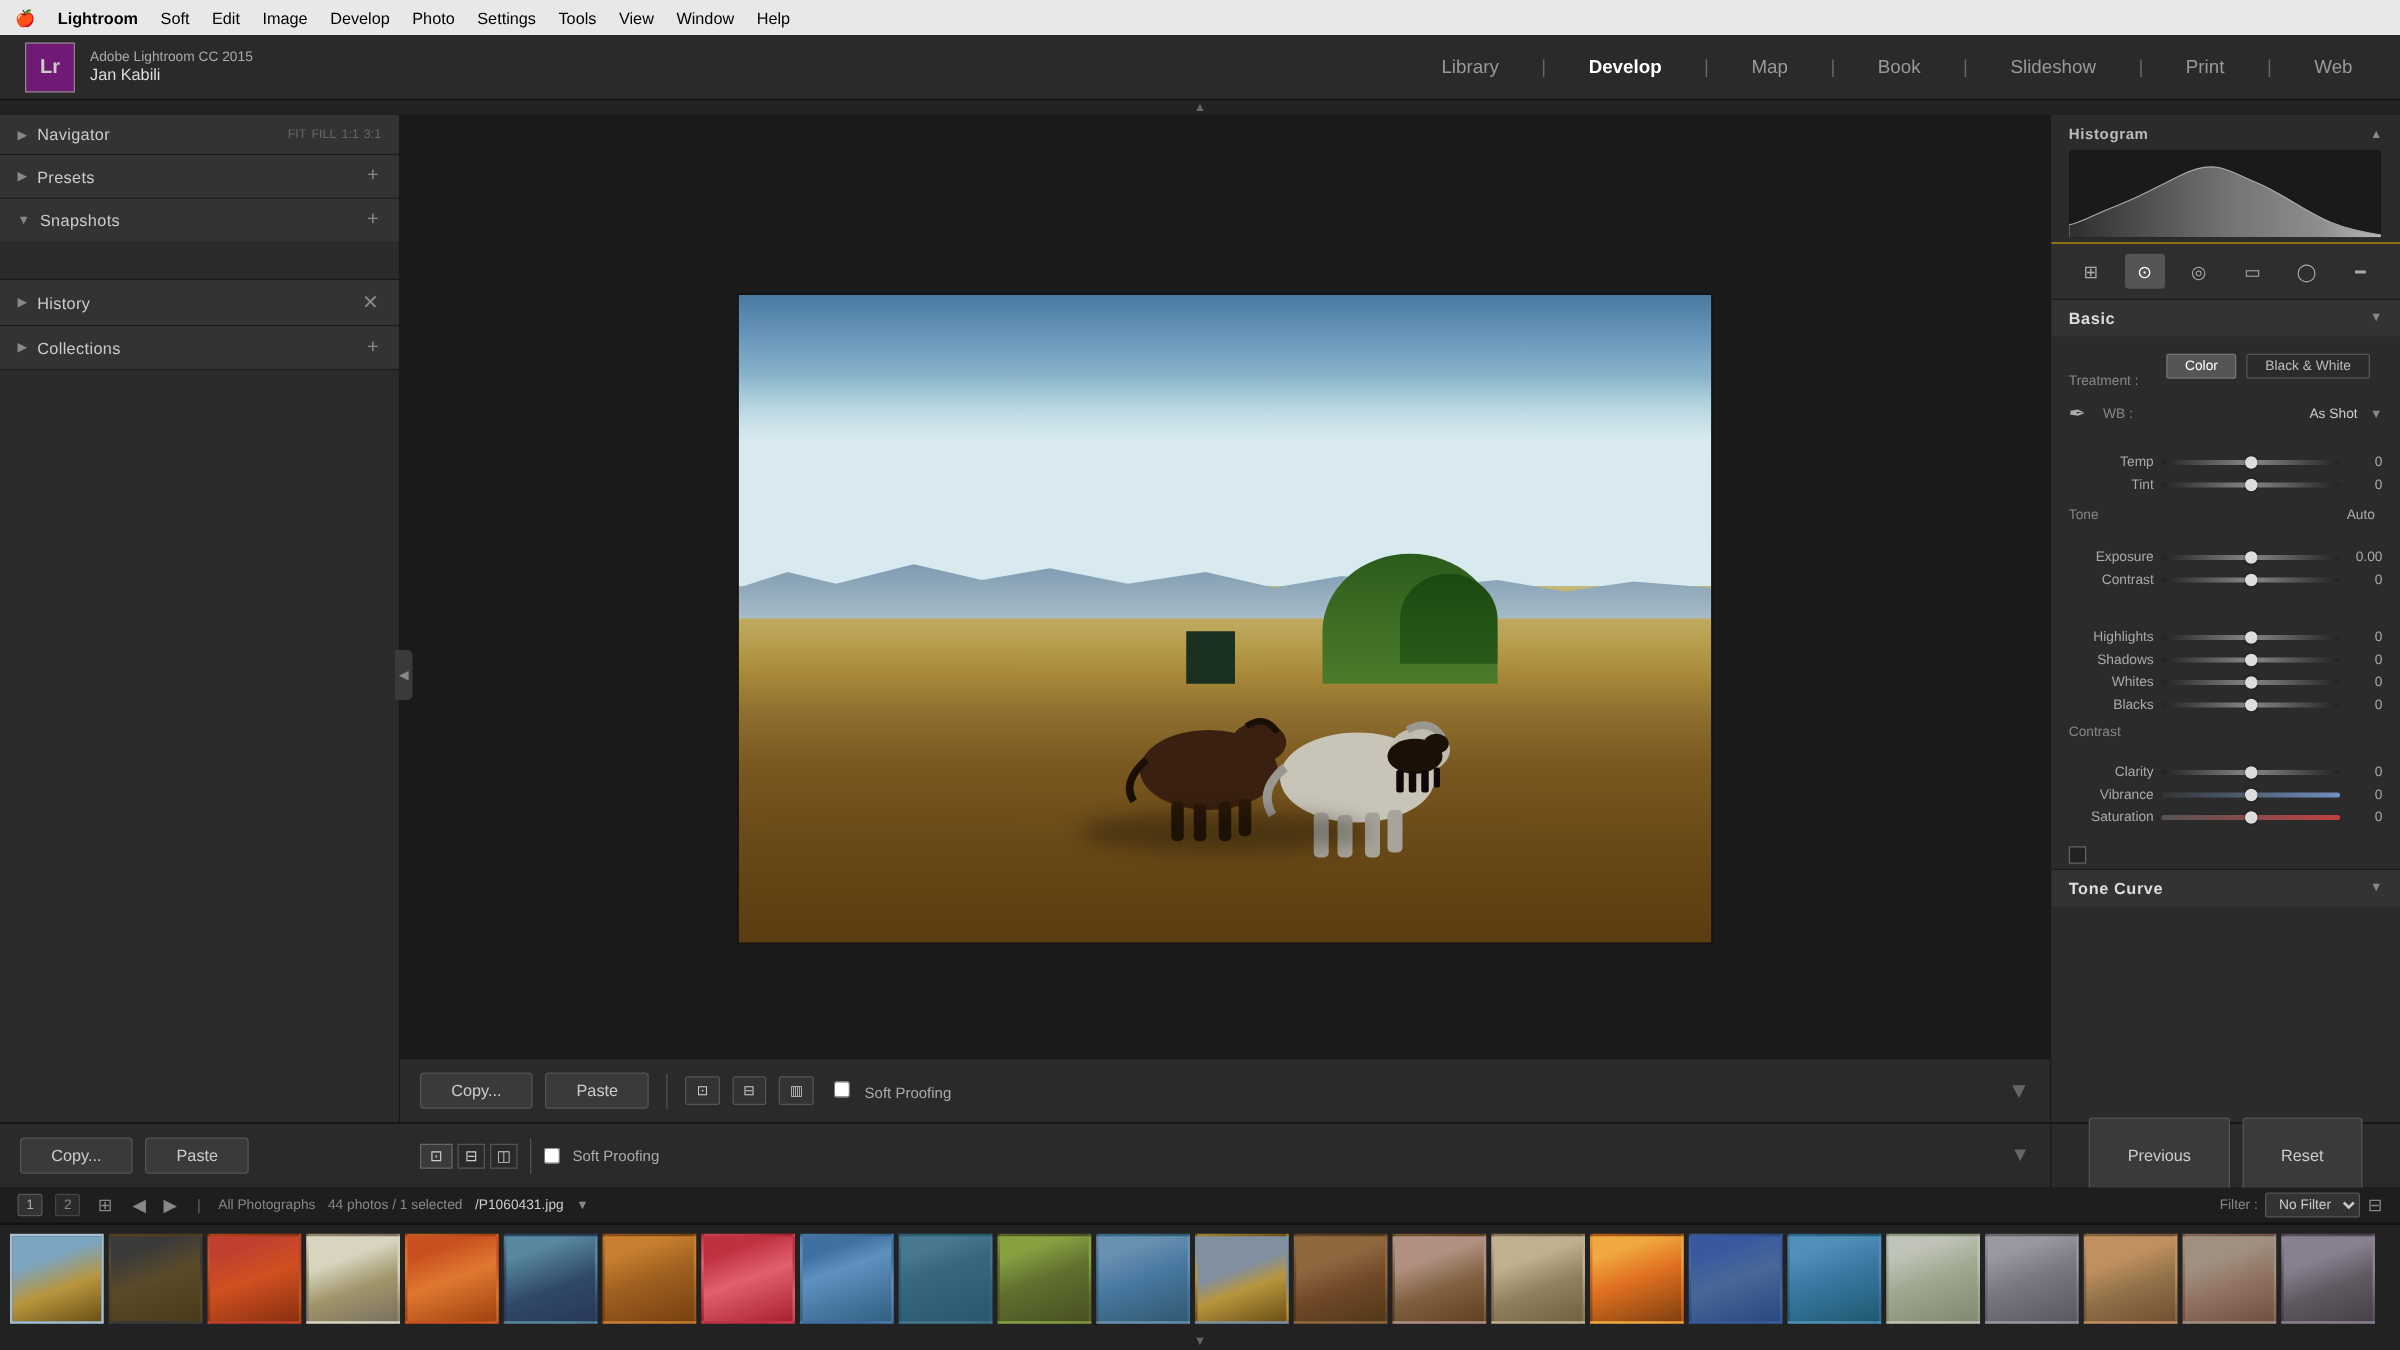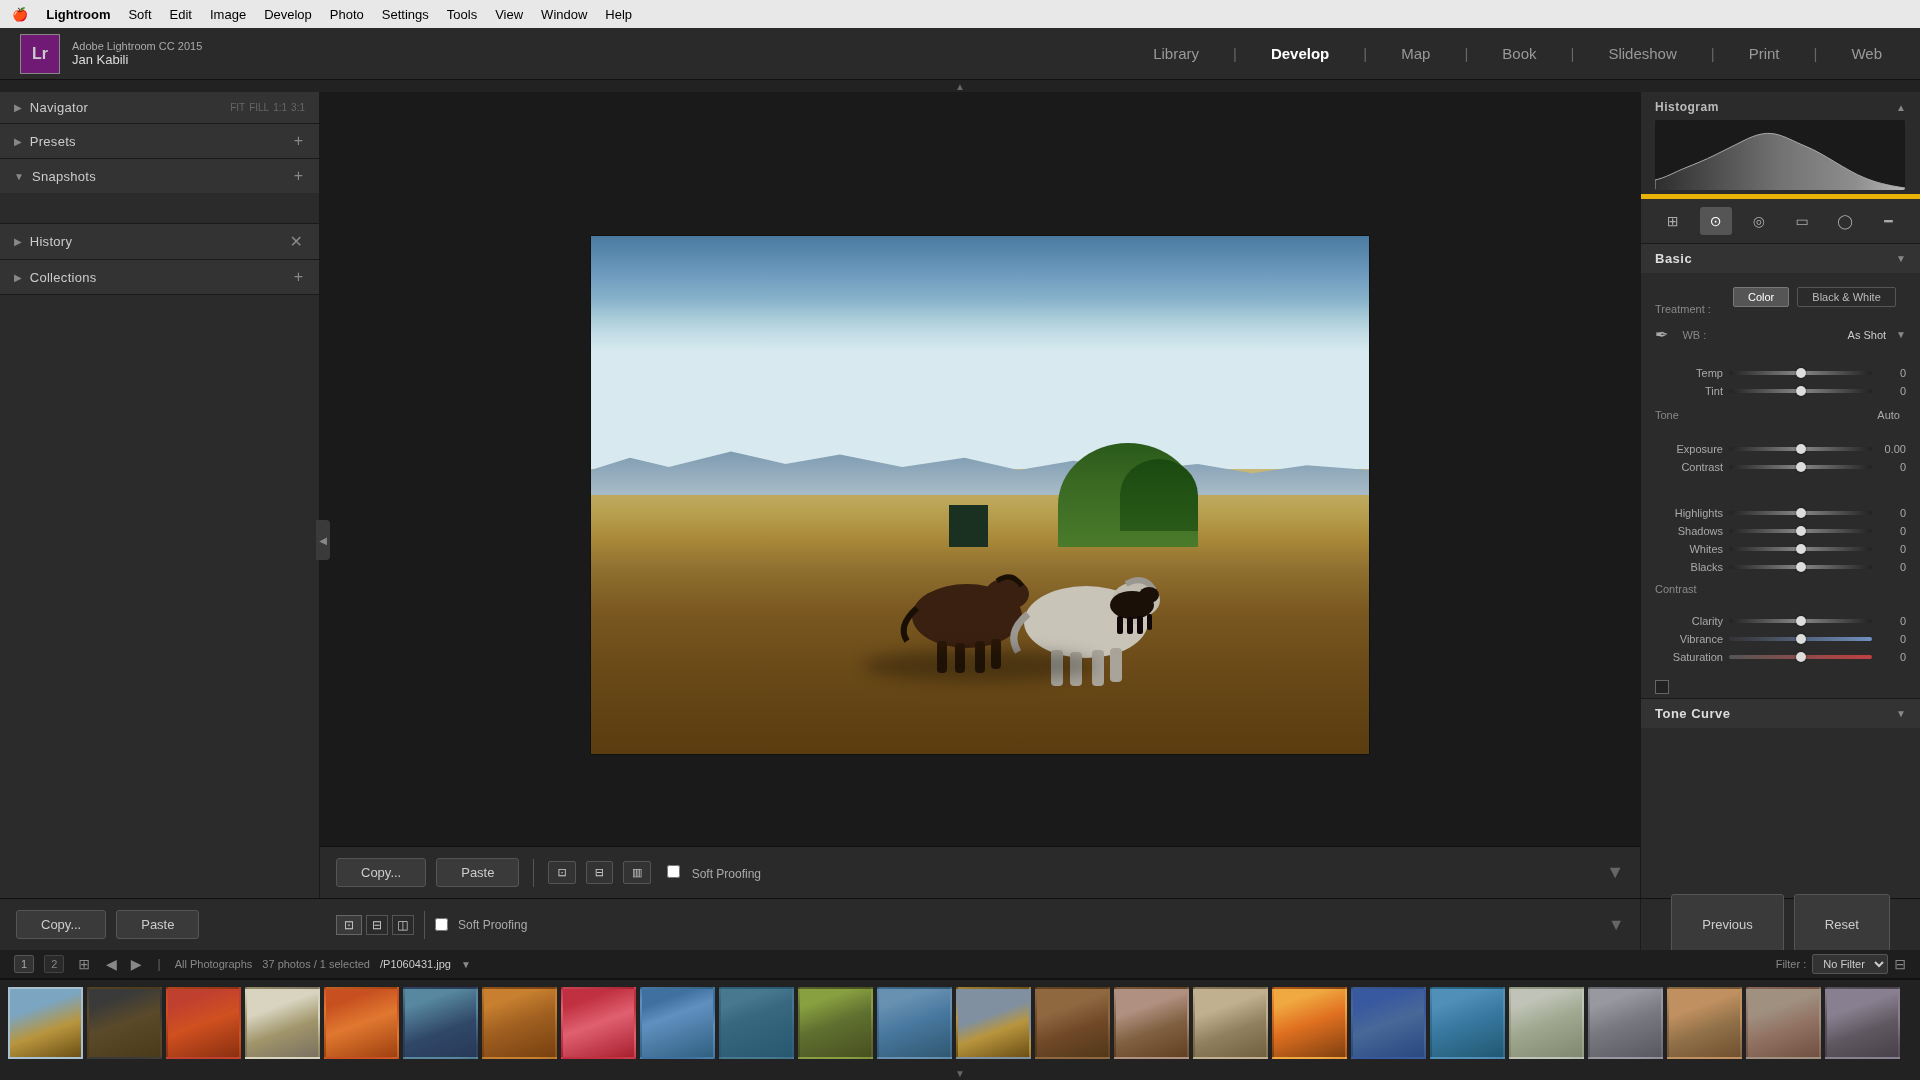--- a/index.html
+++ b/index.html
@@ -173,21 +173,21 @@
       flex-direction: column;
       overflow-y: auto;
     }
     #right-panel::-webkit-scrollbar { width: 6px; }
     #right-panel::-webkit-scrollbar-track { background: #2b2b2b; }
     #right-panel::-webkit-scrollbar-thumb { background: #555; border-radius: 3px; }
 
     
     #histogram-section {
       padding: 8px 14px 4px;
-      border-bottom: 5px solid #eab308;
+      border-bottom: 1px solid #eab308;
     }
     #histogram-header {
       display: flex;
       align-items: center;
       justify-content: space-between;
       margin-bottom: 6px;
     }
     #histogram-title { font-size: 12px; color: #bbb; font-weight: 600; letter-spacing: 0.5px; }
     #histogram-canvas {
       width: 250px;
@@ -871,21 +871,21 @@
   </div>
 
   <div id="filmstrip-bar">
     <span style="font-size:11px;color:#aaa;padding:2px 6px;background:#333;border:1px solid #555;border-radius:2px;cursor:pointer;">1</span>
     <span style="font-size:11px;color:#888;padding:2px 6px;background:#2a2a2a;border:1px solid #444;border-radius:2px;cursor:pointer;">2</span>
     <span style="font-size:14px;color:#888;cursor:pointer;padding:0 4px;">⊞</span>
     <span style="font-size:14px;color:#888;cursor:pointer;padding:0 2px;">◀</span>
     <span style="font-size:14px;color:#888;cursor:pointer;padding:0 2px;">▶</span>
     <span style="color:#666;margin:0 4px;">|</span>
     <span class="filmstrip-info">All Photographs</span>
-    <span class="filmstrip-info">37 photos / 1 selected</span>
+    <span class="filmstrip-info">44 photos / 1 selected</span>
     <span class="filmstrip-filename">/P1060431.jpg</span>
     <span style="font-size:10px;color:#888;cursor:pointer;">▼</span>
     <div class="filter-section">
       <span>Filter :</span>
       <select class="filter-dropdown">
         <option>No Filter</option>
         <option>Flagged</option>
         <option>Rated</option>
         <option>Colored</option>
       </select>

